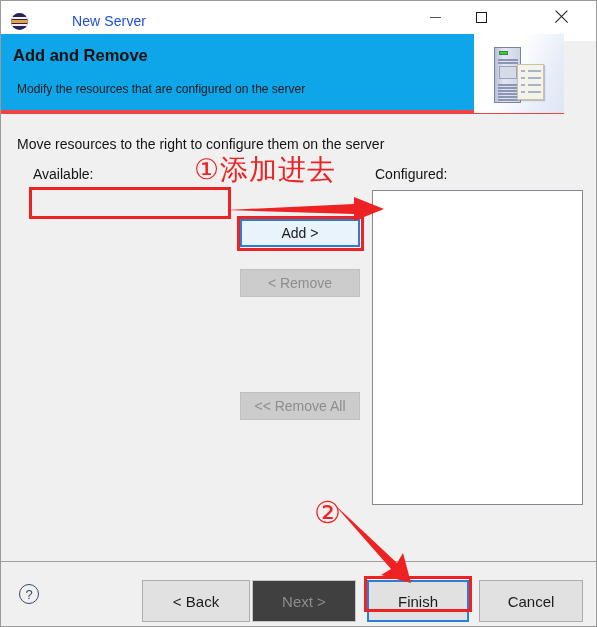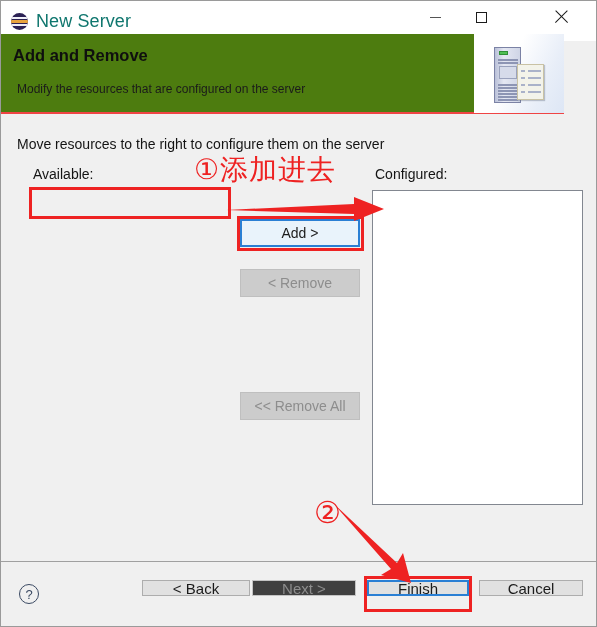--- a/index.html
+++ b/index.html
@@ -34,23 +34,24 @@
     overflow: hidden;
     flex: none;
   }
   #title-icon .stripe {
     position: absolute; left: 0; width: 100%;
   }
   #title-icon .s1 { top: 4px;  height: 2px; background: #f0f0f8; }
   #title-icon .s2 { top: 7px;  height: 3px; background: #e8a33d; }
   #title-icon .s3 { top: 11px; height: 2px; background: #f0f0f8; }
   #title-text {
-    font-size: 18px; color: #0f766e;
+    font-size: 14px; color: #1d4ed8;
     letter-spacing: 0.1px;
     white-space: nowrap;
+    margin-left: 36px;
   }
   .wbtn {
     position: absolute; top: 0;
     width: 46px; height: 32px;
     display: flex; align-items: center; justify-content: center;
     color: #1b1b1b;
   }
   #win-min { right: 138px; }
   #win-max { right: 92px; }
   #win-close { right: 12px; }
@@ -67,22 +68,22 @@
     content:""; position:absolute; left:-1px; top:6px;
     width:17px; height:1.4px; background:#1b1b1b;
   }
   #win-close .glyph::before { transform: rotate(45deg); }
   #win-close .glyph::after  { transform: rotate(-45deg); }
 
   
   #header {
     position: absolute; left: 0; top: 33px;
     width: 563px; height: 80px;
-    background: #4d7c0f;
-    border-bottom: 2px solid #ef4444;
+    background: #0ea5e9;
+    border-bottom: 4px solid #ef4444;
   }
   #header-title {
     position: absolute; left: 12px; top: 12px;
     font-size: 16.5px; font-weight: bold; color: #0f0f0f;
   }
   #header-desc {
     position: absolute; left: 16px; top: 48px;
     font-size: 12px; color: #1b1b1b;
   }
   
@@ -232,21 +233,21 @@
     border-top: 1px solid #a0a0a0;
   }
   #help-icon {
     position: absolute; left: 18px; top: 22px;
     width: 20px; height: 20px; border-radius: 50%;
     border: 1.5px solid #3b4a63;
     color: #3b4a63; font-size: 13px;
     display: flex; align-items: center; justify-content: center;
   }
   .fbtn {
-    position: absolute; top: 18px; height: 16px;
+    position: absolute; top: 18px; height: 42px;
     background: #e1e1e1; border: 1px solid #adadad;
     font-size: 15px; color: #1b1b1b;
     display: flex; align-items: center; justify-content: center;
   }
   .fbtn.disabled { background: #404040; border-color: #c4c4c4; color: #8d8d8d; }
   .fbtn.focused { background: #e1e1e1; border: 2px solid #2a7fd4; }
   #btn-back   { left: 141px; width: 108px; }
   #btn-next   { left: 251px; width: 104px; }
   #btn-finish { left: 366px; width: 102px; }
   #btn-cancel { left: 478px; width: 104px; }

